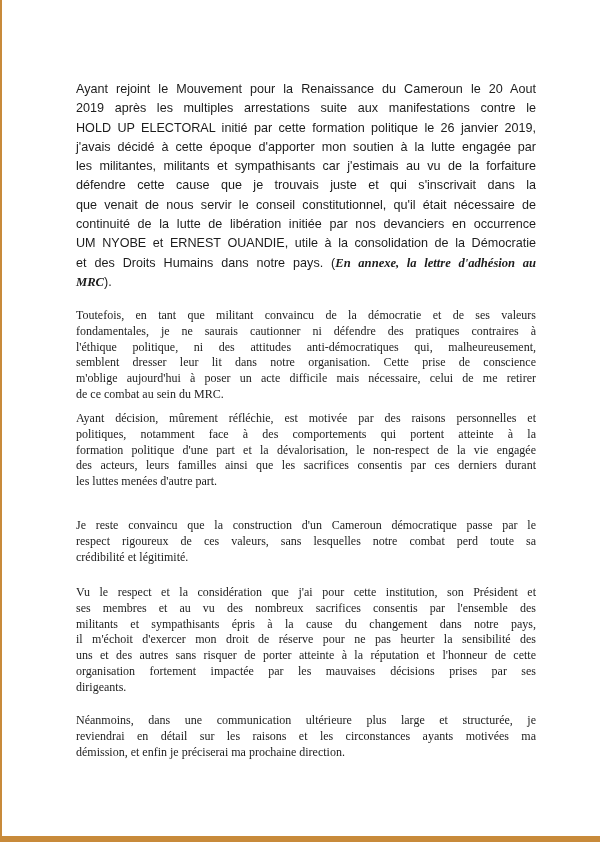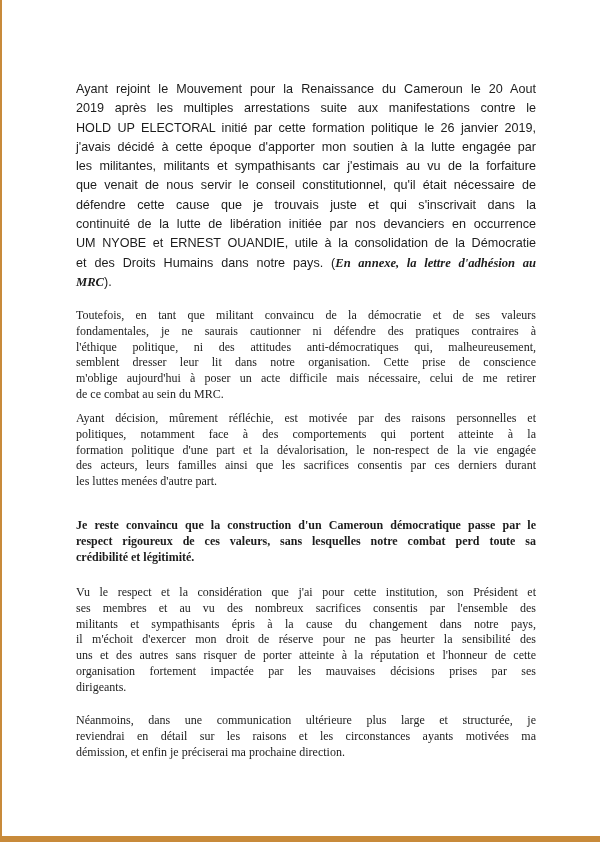--- a/index.html
+++ b/index.html
@@ -25,22 +25,22 @@
 <body>
 
 <div class="page">
 
   <div class="para sans" style="top:80px;">
     <span class="line">Ayant rejoint le  Mouvement pour la Renaissance du Cameroun le 20 Aout</span>
     <span class="line">2019 après les multiples arrestations suite aux manifestations contre le</span>
     <span class="line">HOLD UP ELECTORAL initié par cette formation politique le 26 janvier 2019,</span>
     <span class="line">j'avais décidé à cette époque d'apporter mon soutien à la lutte engagée par</span>
     <span class="line">les militantes, militants et sympathisants car j'estimais au vu de la forfaiture</span>
+    <span class="line">défendre cette cause que je trouvais  juste  et qui s'inscrivait dans la</span>
     <span class="line">que venait de nous servir le conseil constitutionnel, qu'il était nécessaire de</span>
-    <span class="line">défendre cette cause que je trouvais  juste  et qui s'inscrivait dans la</span>
     <span class="line">continuité de la lutte de libération initiée par nos devanciers en occurrence</span>
     <span class="line">UM NYOBE et ERNEST OUANDIE,  utile à la consolidation de la Démocratie</span>
     <span class="line"><span>et des Droits  Humains dans notre pays. (</span><span class="it">En annexe, la lettre d'adhésion au</span></span>
     <span class="line last"><span class="it">MRC</span><span>).</span></span>
   </div>
 
   <div class="para serif" style="top:308px;">
     <span class="line">Toutefois, en tant que militant convaincu de la démocratie et de ses valeurs</span>
     <span class="line">fondamentales, je ne saurais cautionner ni défendre des pratiques contraires à</span>
     <span class="line">l'éthique politique, ni des attitudes anti-démocratiques qui, malheureusement,</span>
@@ -50,21 +50,21 @@
   </div>
 
   <div class="para serif" style="top:411px;">
     <span class="line">Ayant décision, mûrement réfléchie, est motivée par des raisons personnelles et</span>
     <span class="line">politiques, notamment face à des comportements qui portent atteinte à la</span>
     <span class="line">formation  politique d'une part et la dévalorisation, le non-respect de la vie engagée</span>
     <span class="line">des acteurs, leurs familles ainsi que les sacrifices consentis par ces derniers durant</span>
     <span class="line last">les luttes menées d'autre part.</span>
   </div>
 
-  <div class="para serif" style="top:518px;font-weight:bold;">
+  <div class="para serif" style="top:518px;">
     <span class="line"> Je reste convaincu que la construction d'un Cameroun démocratique passe par le</span>
     <span class="line">respect rigoureux de ces valeurs, sans lesquelles notre combat perd toute sa</span>
     <span class="line last">crédibilité et légitimité.</span>
   </div>
 
   <div class="para serif" style="top:585px;">
     <span class="line">Vu le respect et la considération que j'ai pour cette institution, son Président et</span>
     <span class="line">ses membres et au vu des nombreux sacrifices consentis par l'ensemble des</span>
     <span class="line">militants et sympathisants épris à la cause du changement dans notre pays,</span>
     <span class="line">il m'échoit d'exercer mon droit de réserve pour ne pas heurter la sensibilité des</span>

